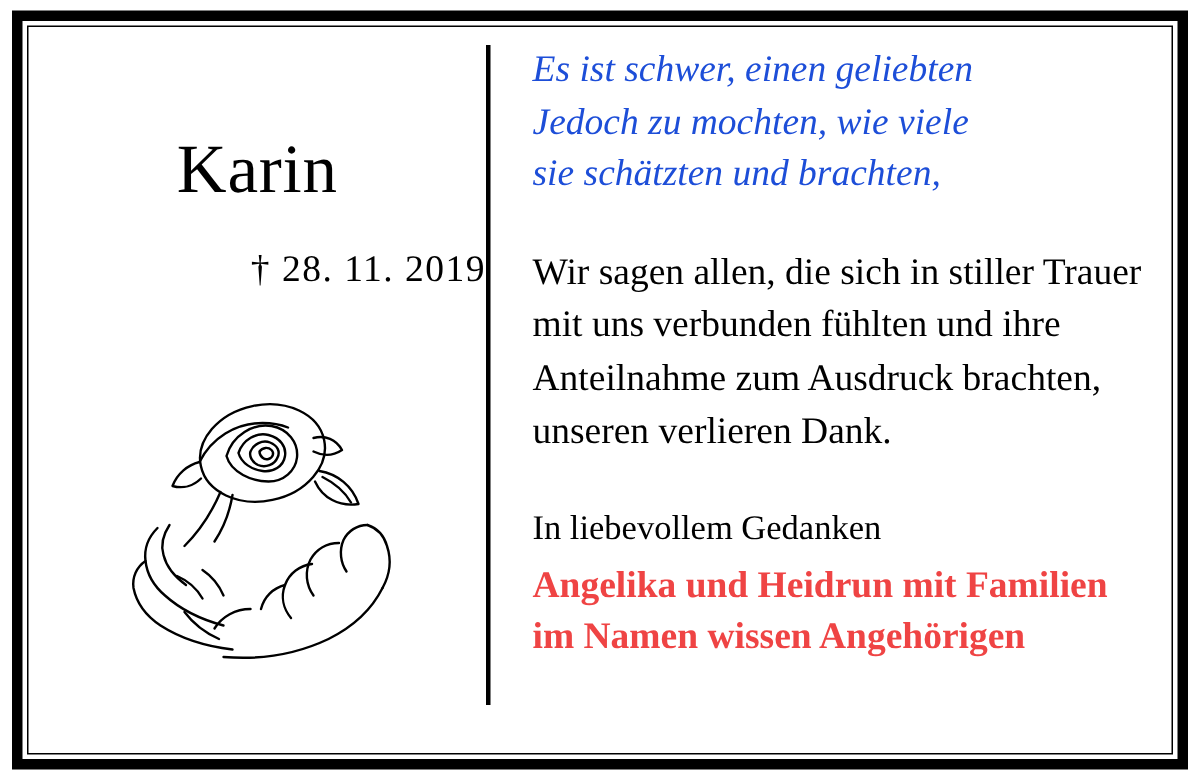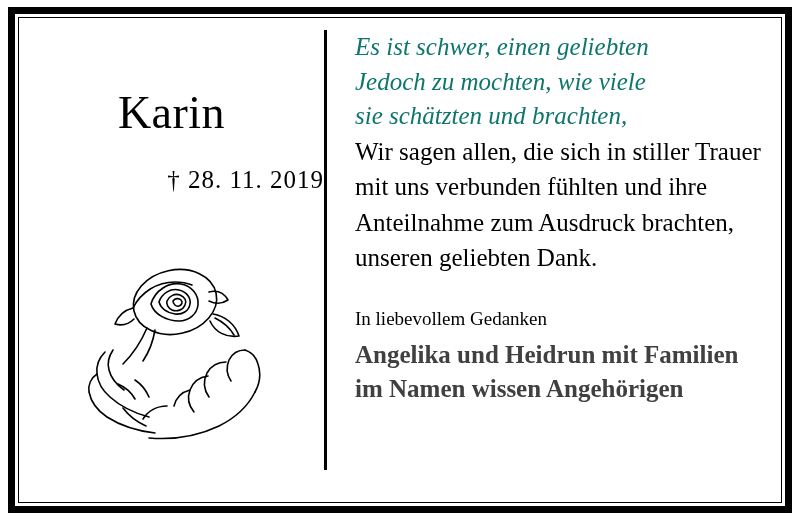--- a/index.html
+++ b/index.html
@@ -94,51 +94,52 @@
   }
   .rose-wrap svg {
     display: block;
   }
 
   .poem {
     font-style: italic;
     font-size: 25px;
     line-height: 1.38;
     margin-top: 12px;
-    color: #0f766e;
+    color: #1d4ed8;
   }
   .poem .pl {
     display: block;
     white-space: nowrap;
   }
   .body-text {
     font-size: 25px;
     line-height: 1.42;
+    margin-top: 30px;
     color: #000;
   }
   .body-text .bl {
     display: block;
     white-space: nowrap;
   }
   .closing {
-    font-size: 19px;
+    font-size: 23px;
     line-height: 1.42;
     margin-top: 30px;
     color: #000;
   }
   .closing .cl {
     display: block;
     white-space: nowrap;
   }
   .signers {
     font-size: 25px;
     line-height: 1.36;
     font-weight: bold;
     margin-top: 6px;
-    color: #404040;
+    color: #ef4444;
   }
   .signers .sl {
     display: block;
     white-space: nowrap;
   }
 </style>
 </head>
 <body>
 
 <div class="notice">
@@ -202,21 +203,21 @@
       <div class="poem">
         <span class="pl">Es ist schwer, einen geliebten</span>
         <span class="pl">Jedoch zu mochten, wie viele</span>
         <span class="pl">sie schätzten und brachten,</span>
       </div>
 
       <div class="body-text">
         <span class="bl">Wir sagen allen, die sich in stiller Trauer</span>
         <span class="bl">mit uns verbunden fühlten und ihre</span>
         <span class="bl">Anteilnahme zum Ausdruck brachten,</span>
-        <span class="bl">unseren geliebten Dank.</span>
+        <span class="bl">unseren verlieren Dank.</span>
       </div>
 
       <div class="closing">
         <span class="cl">In liebevollem Gedanken</span>
       </div>
 
       <div class="signers">
         <span class="sl">Angelika und Heidrun mit Familien</span>
         <span class="sl">im Namen wissen Angehörigen</span>
       </div>

